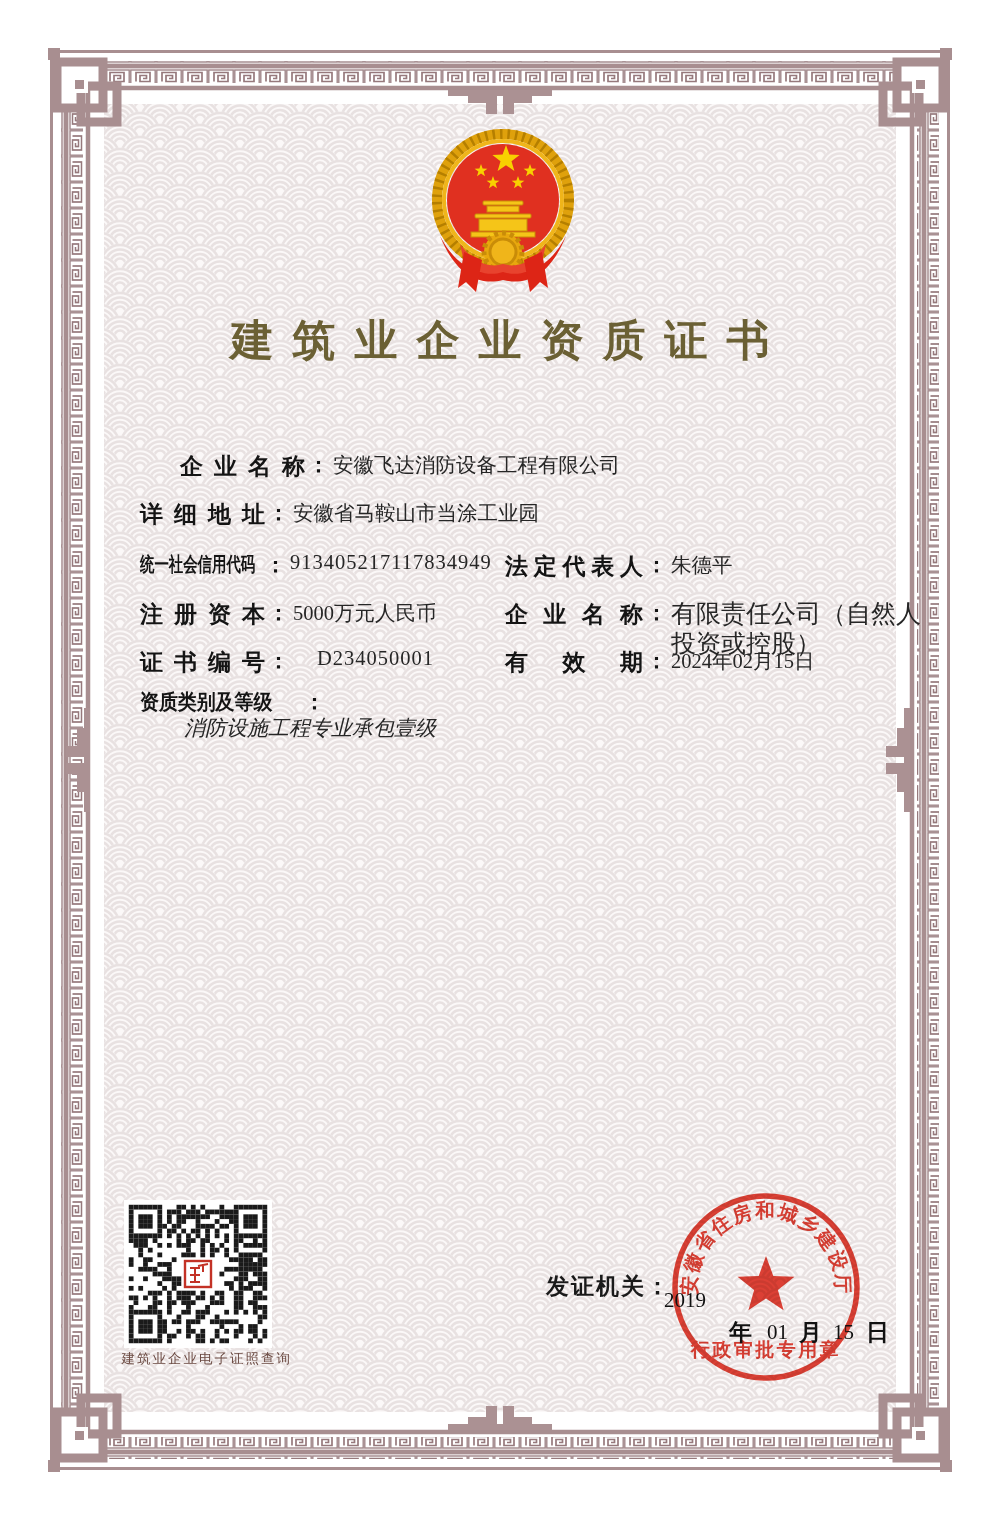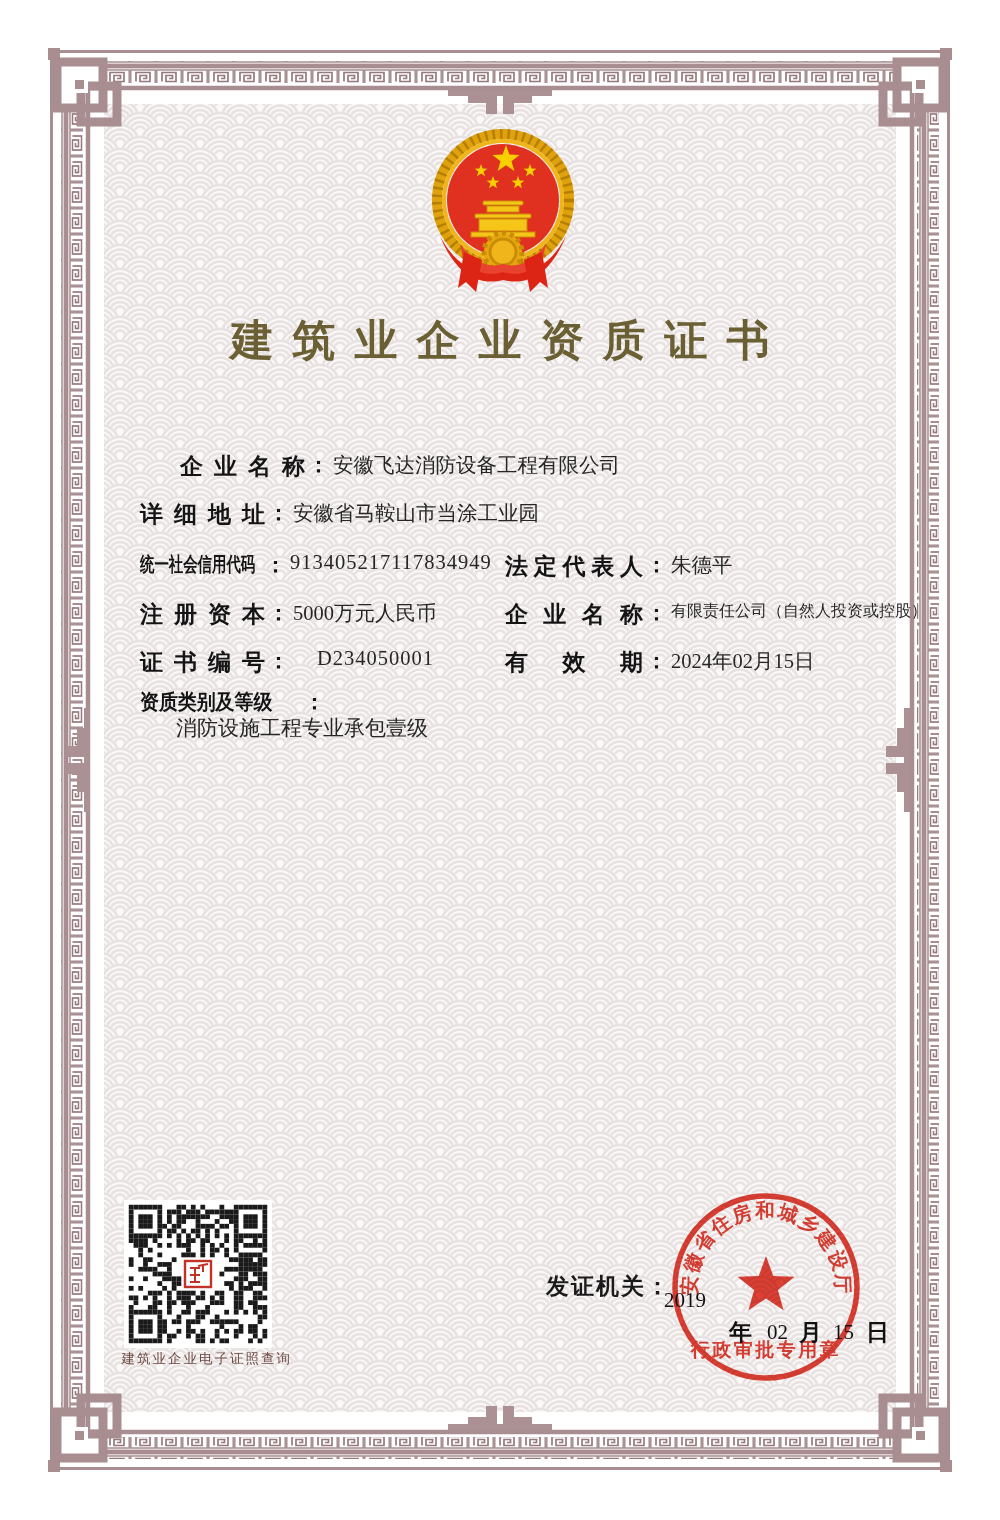--- a/index.html
+++ b/index.html
@@ -31,22 +31,22 @@
   }
   .cond{
     display:inline-block;font-weight:bold;color:#141414;font-size:20px;
     transform:scaleX(0.72);transform-origin:0 50%;white-space:nowrap;vertical-align:top;
   }
   .cond7{
     display:inline-block;font-weight:bold;color:#141414;font-size:21px;
     transform:scaleX(0.9);transform-origin:0 50%;white-space:nowrap;vertical-align:top;
   }
   .wrapval{
-    display:inline-block;width:262px;white-space:normal;line-height:24px;
-    font-family:"Liberation Serif", serif;color:#262626;font-size:16px;vertical-align:top;
+    display:inline-block;width:262px;white-space:normal;line-height:30px;
+    font-family:"Liberation Serif", serif;color:#262626;font-size:25px;vertical-align:top;
   }
   #qr-block{left:124px;top:1200px;z-index:2;}
   #qr-caption{
     left:108px;top:1350px;width:184px;text-align:right;z-index:2;
     font-family:"Liberation Serif", serif;color:#6b4a42;font-size:13.5px;letter-spacing:2px;
   }
   #authority-label{
     left:546px;top:1271px;z-index:2;font-weight:bold;color:#1a1a1a;
     font-size:23px;letter-spacing:2px;text-align:right;
   }
@@ -229,21 +229,21 @@
 <div class="abs row" style="left:140px;top:647px;">
   <span class="jlabel w125">证书编号</span><span class="colon">：</span><span class="val" style="letter-spacing:1px;margin-left:24px;">D234050001</span>
 </div>
 <div class="abs row" style="left:505px;top:647px;">
   <span class="jlabel w138">有效期</span><span class="colon">：</span><span class="val">2024年02月15日</span>
 </div>
 
 <div class="abs row" style="left:140px;top:688px;">
   <span class="cond7">资质类别及等级</span><span class="colon" style="margin-left:14px;">：</span>
 </div>
-<div class="abs row" style="left:176px;top:714px;">
+<div class="abs row" style="left:184px;top:714px;font-style:italic;">
   <span class="val" style="font-size:21px;">消防设施工程专业承包壹级</span>
 </div>
 
 <svg id="qr-block" class="abs" width="148" height="148" viewBox="0 0 148 148">
   <rect width="148" height="148" fill="#ffffff"></rect>
   <g id="qr-modules" fill="#1a1a1a">
       <rect x="4.774193548387097" y="4.774193548387097" width="4.774193548387097" height="4.774193548387097"></rect>
       <rect x="9.548387096774194" y="4.774193548387097" width="4.774193548387097" height="4.774193548387097"></rect>
       <rect x="14.322580645161292" y="4.774193548387097" width="4.774193548387097" height="4.774193548387097"></rect>
       <rect x="19.096774193548388" y="4.774193548387097" width="4.774193548387097" height="4.774193548387097"></rect>
@@ -661,21 +661,21 @@
   </g>
 </svg>
 <div id="qr-caption" class="abs">建筑业企业电子证照查询</div>
 
 <div id="authority-label" class="abs">
   <span>发证机关</span><span>：</span>
 </div>
 
 <div class="abs date-part date-num" style="left:664px;top:1288px;">2019</div>
 <div class="abs date-part date-ch" style="left:729px;top:1317px;">年</div>
-<div class="abs date-part date-num" style="left:767px;top:1320px;">02</div>
+<div class="abs date-part date-num" style="left:767px;top:1320px;">01</div>
 <div class="abs date-part date-ch" style="left:799px;top:1317px;">月</div>
 <div class="abs date-part date-num" style="left:833px;top:1320px;">15</div>
 <div class="abs date-part date-ch" style="left:866px;top:1317px;">日</div>
 
 <svg id="seal-svg" class="abs" width="200" height="208" viewBox="0 0 200 208">
   <defs>
     <path id="sealArc" d="M 34.2,126.9 A 70,70 0 1 1 165.8,126.9" fill="none"></path>
   </defs>
   <circle cx="100" cy="103" r="91" fill="none" stroke="#df382b" stroke-width="5.5"></circle>
   <polygon points="100,72 107.3,91.9 128.5,92.7 111.9,105.9 117.6,126.3 100,114.5 82.4,126.3 88.1,105.9 71.5,92.7 92.7,91.9" fill="#df382b"></polygon>

